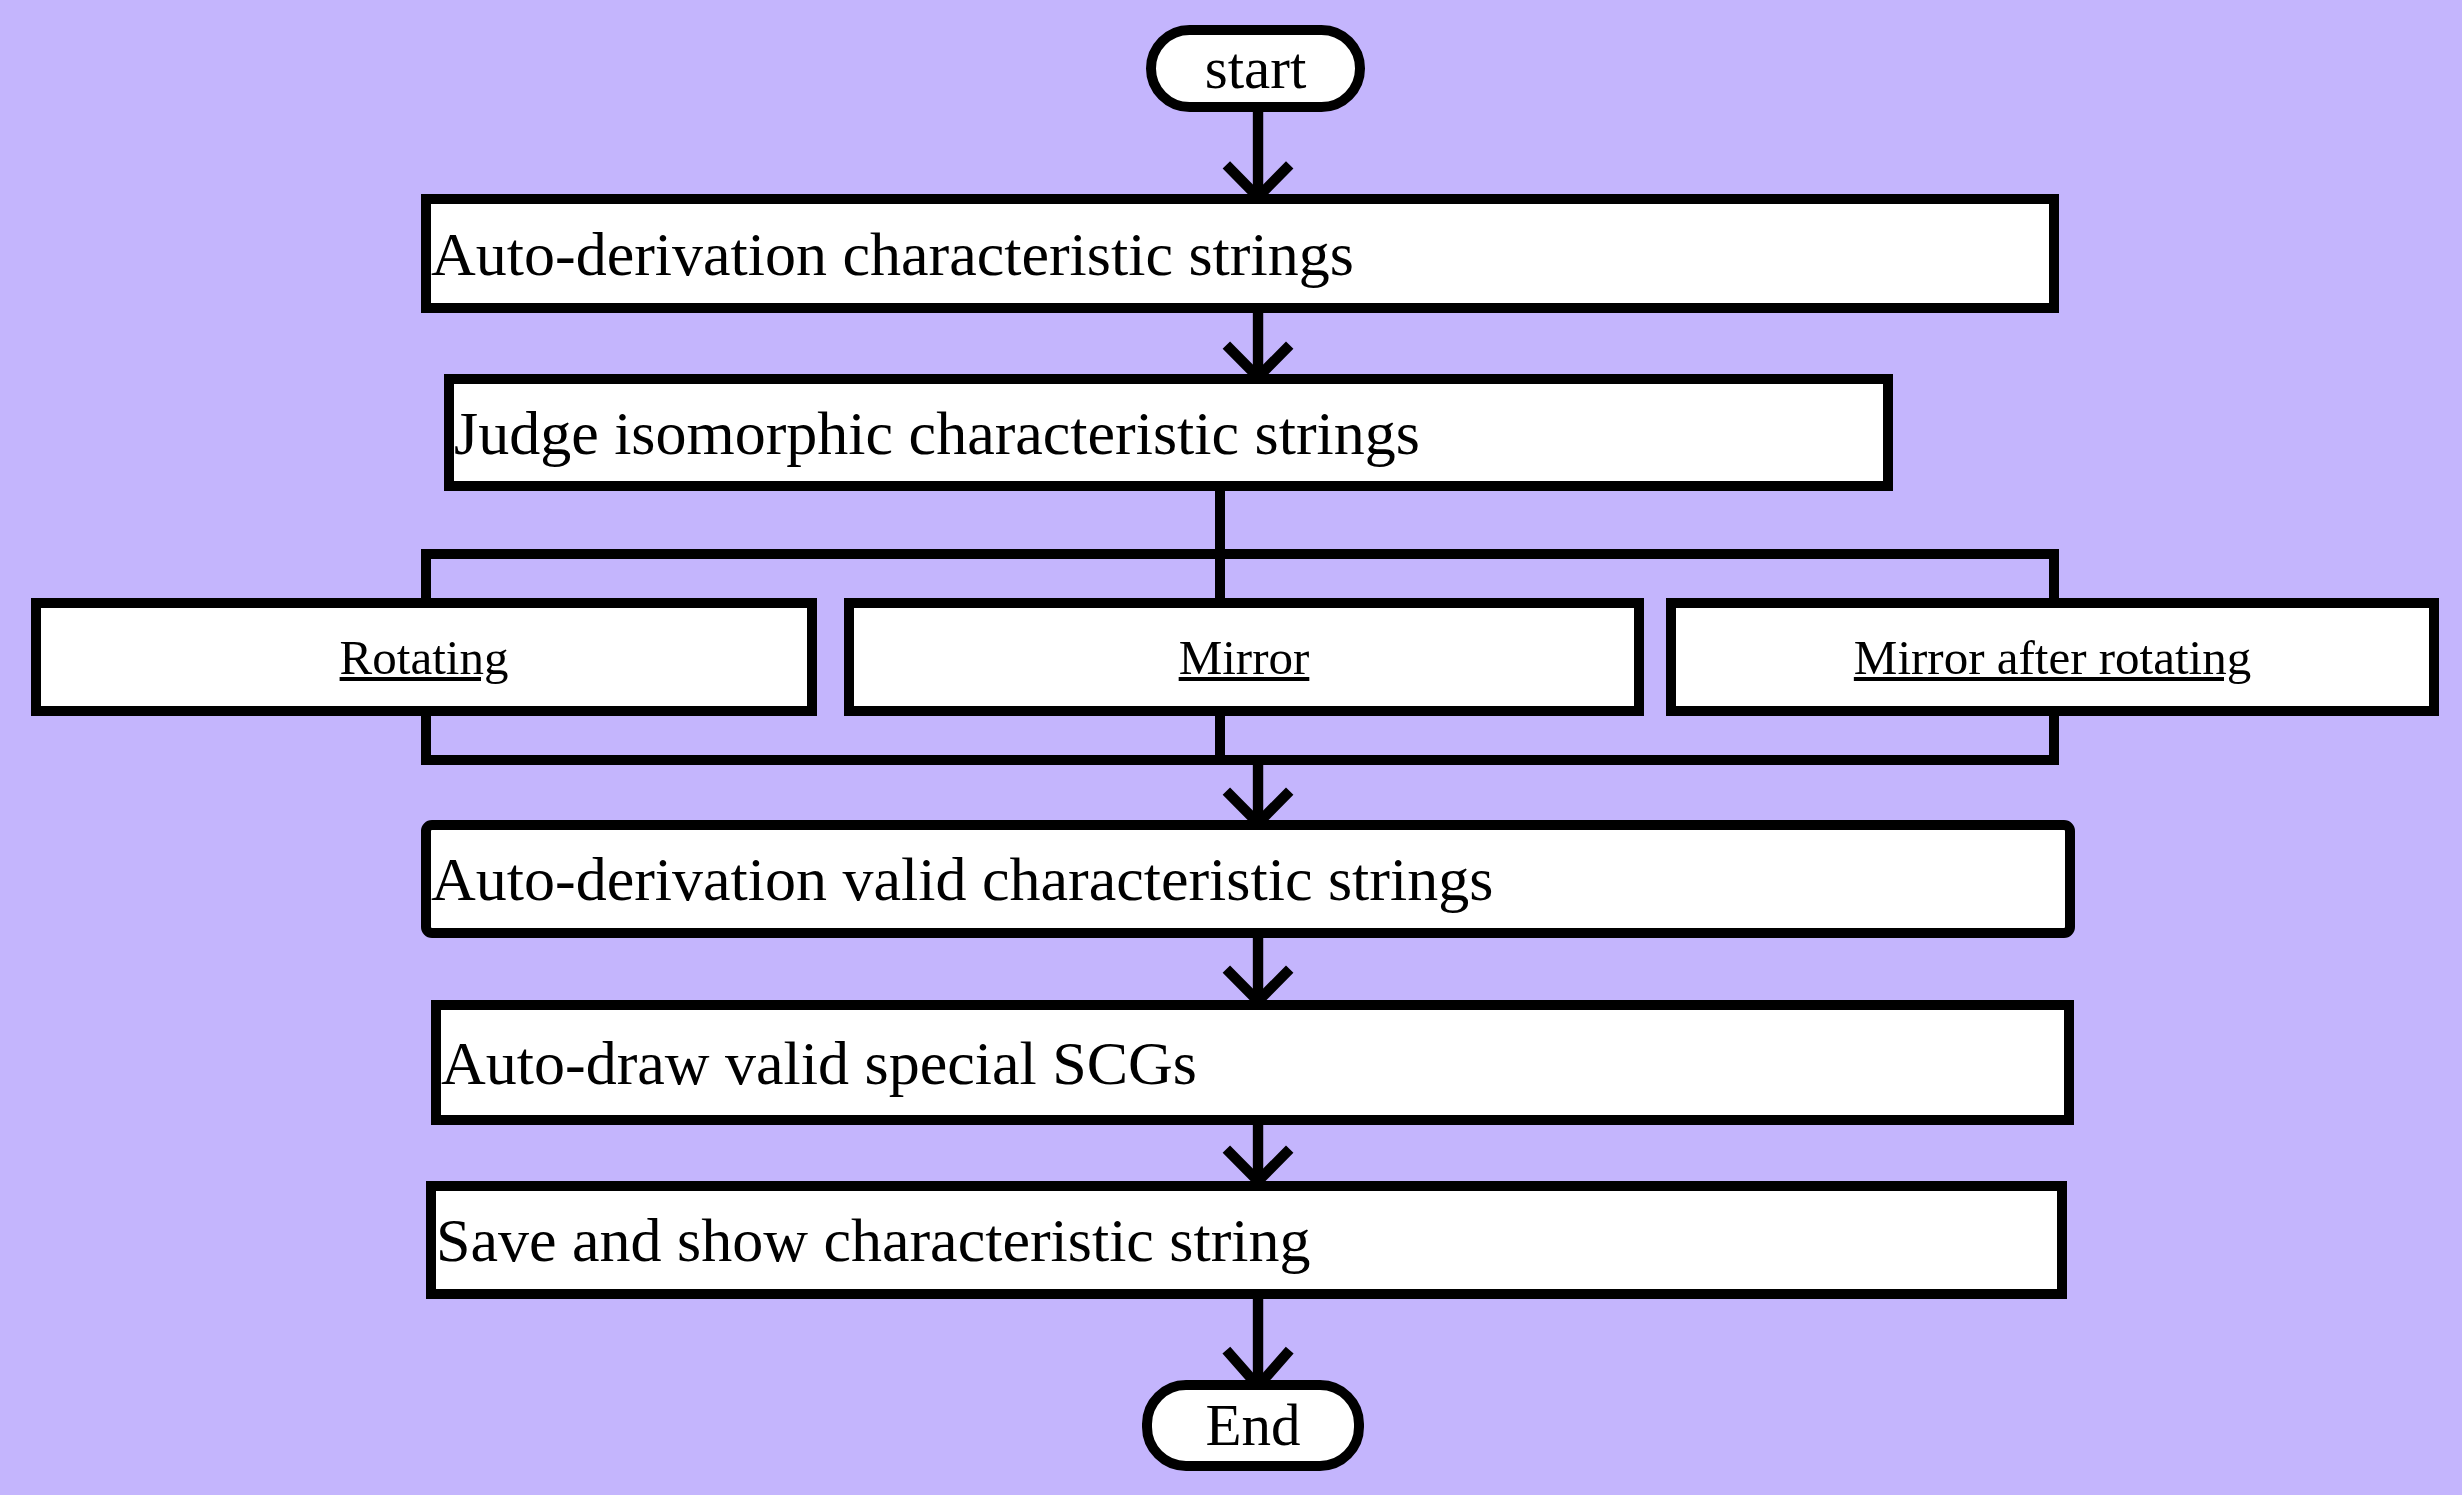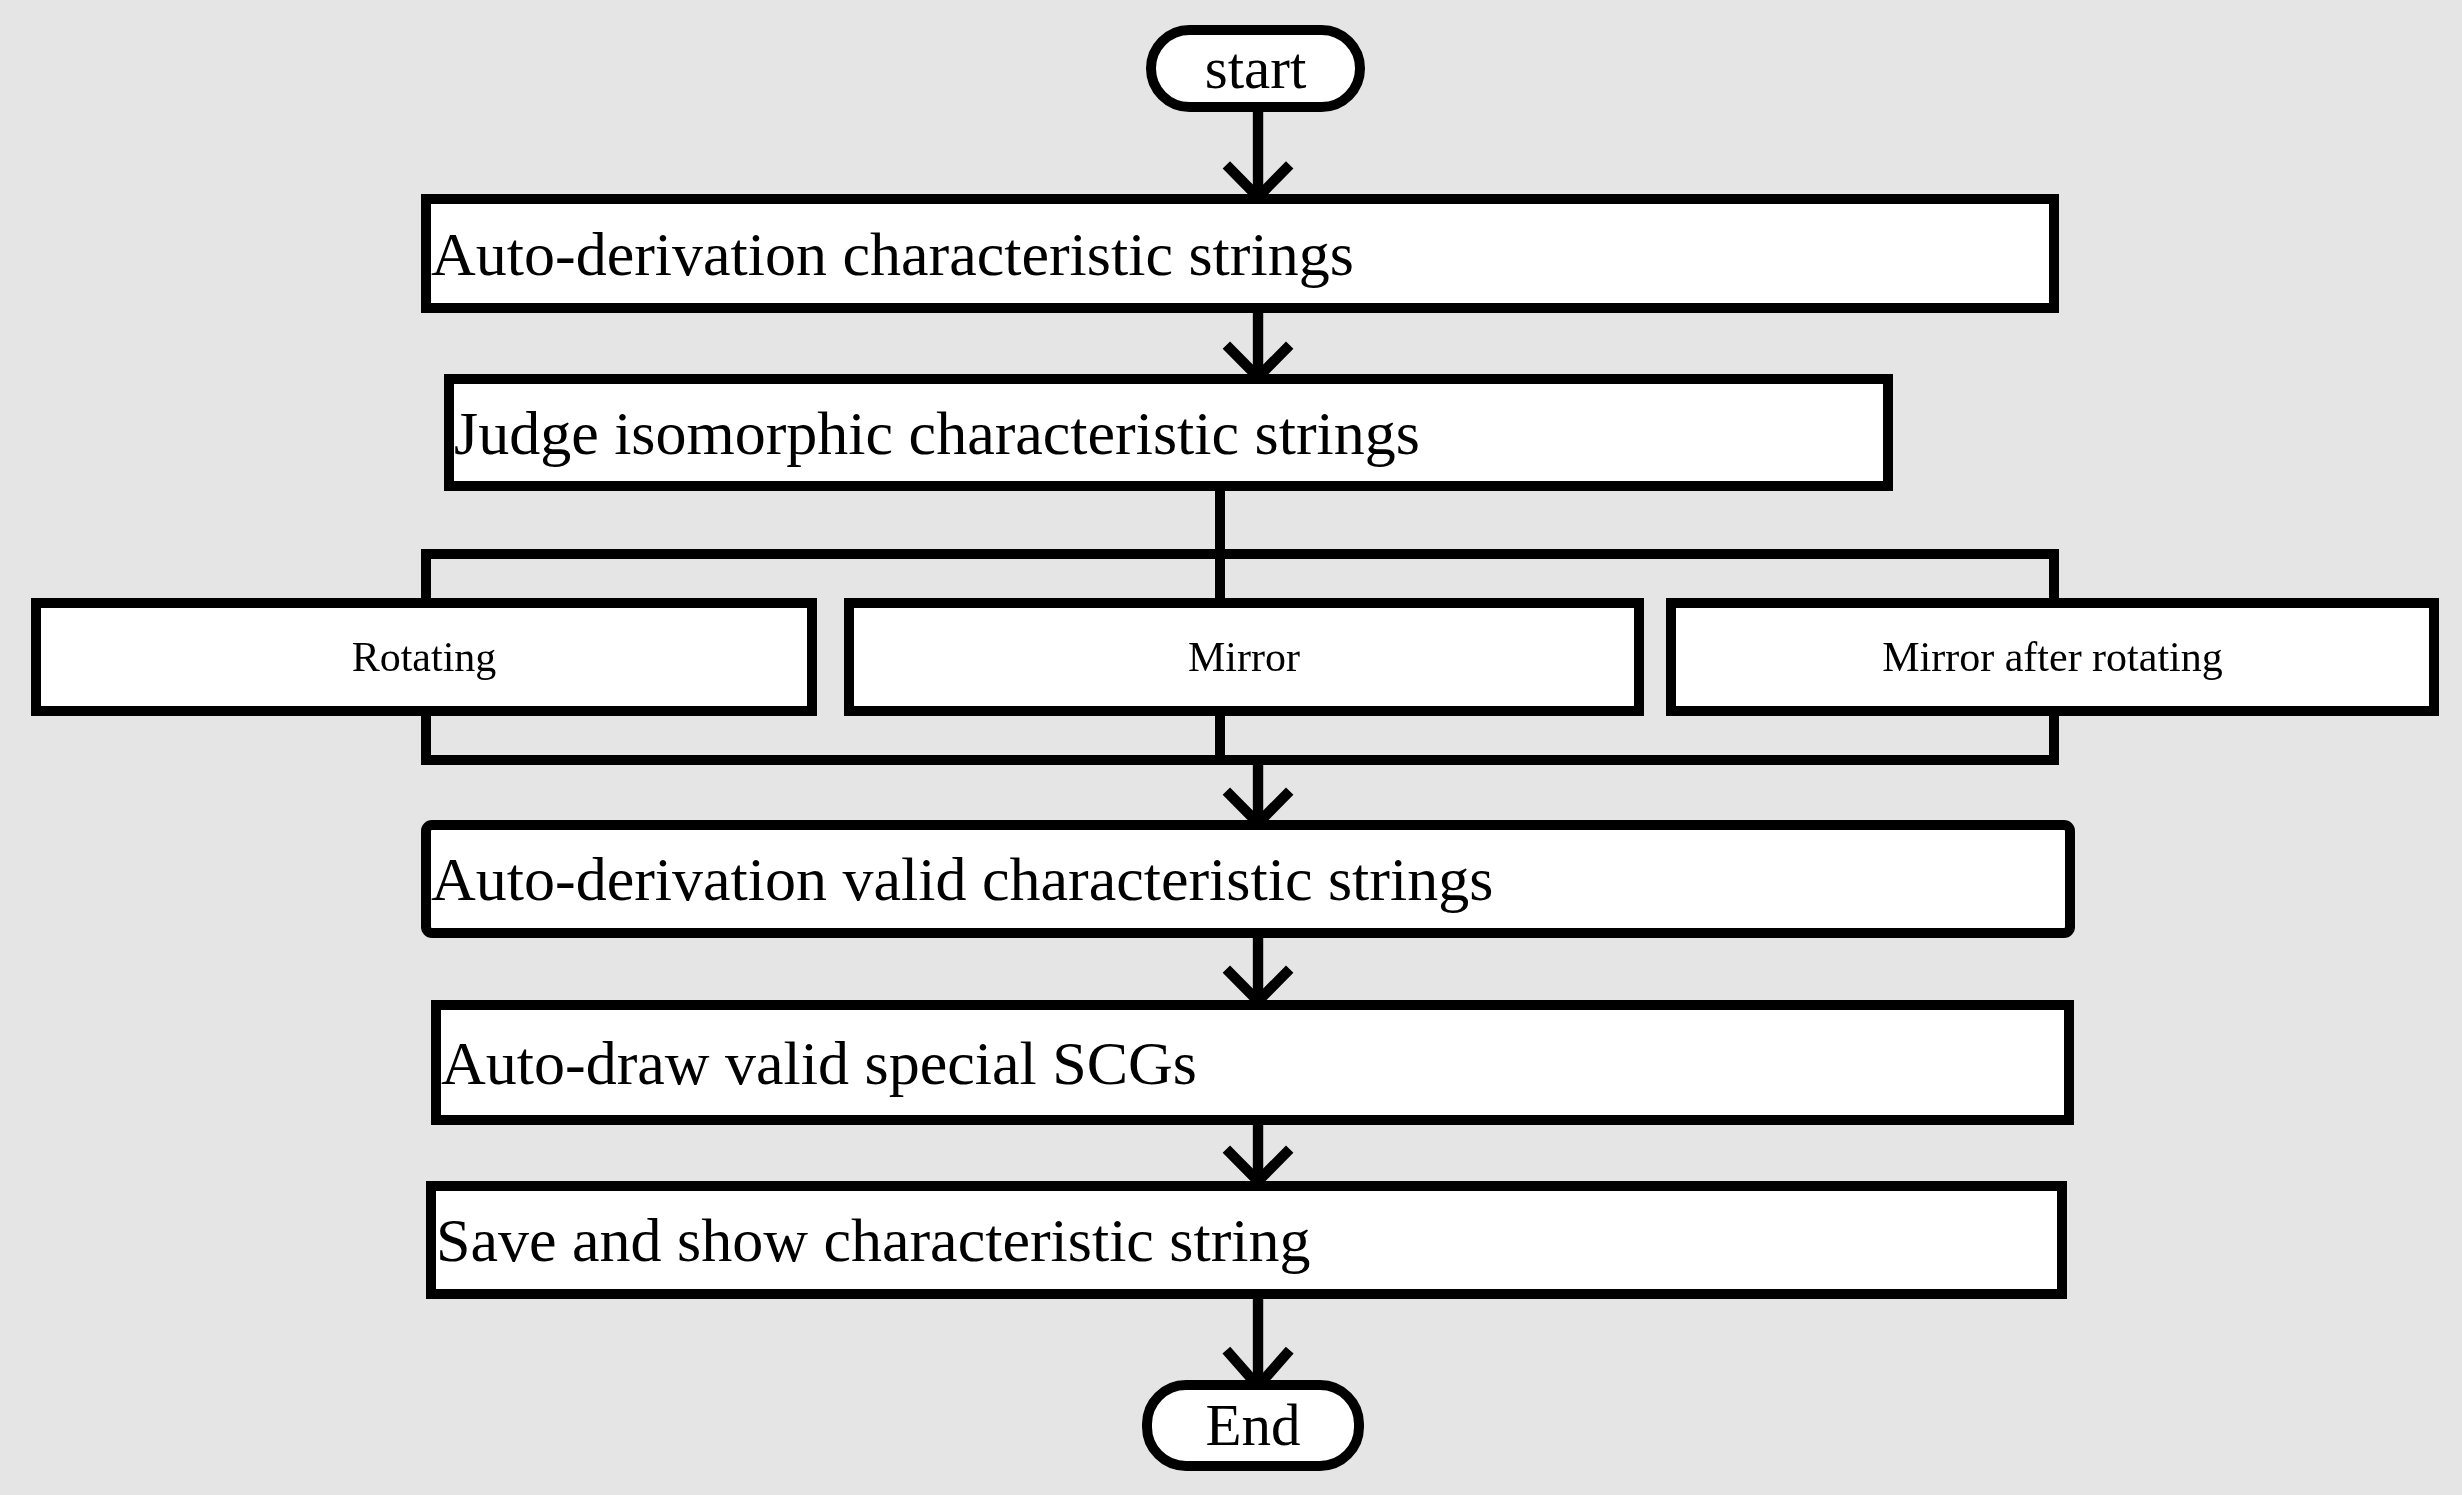--- a/index.html
+++ b/index.html
@@ -8,21 +8,21 @@
     padding: 0;
     background: #ffffff;
   }
   body {
     font-family: "Liberation Serif", "DejaVu Serif", serif;
   }
   #stage {
     position: relative;
     width: 2462px;
     height: 1496px;
-    background: #e5e5e5;
+    background: #c4b5fd;
     overflow: hidden;
   }
   
   .terminator {
     position: absolute;
     box-sizing: border-box;
     border: 10.4px solid #000000;
     border-radius: 44px;
     background: #ffffff;
     display: flex;
@@ -67,24 +67,25 @@
     position: absolute;
     box-sizing: border-box;
     border: 10.4px solid #000000;
     background: #ffffff;
     display: flex;
     align-items: center;
     justify-content: center;
     z-index: 4;
   }
   .branch .node-text {
-    font-size: 42px;
+    font-size: 49px;
     line-height: 1;
     color: #000000;
     white-space: nowrap;
+    text-decoration: underline;
   }
   
   .connector {
     position: absolute;
     z-index: 3;
     overflow: visible;
   }
   .connector svg {
     display: block;
     overflow: visible;

